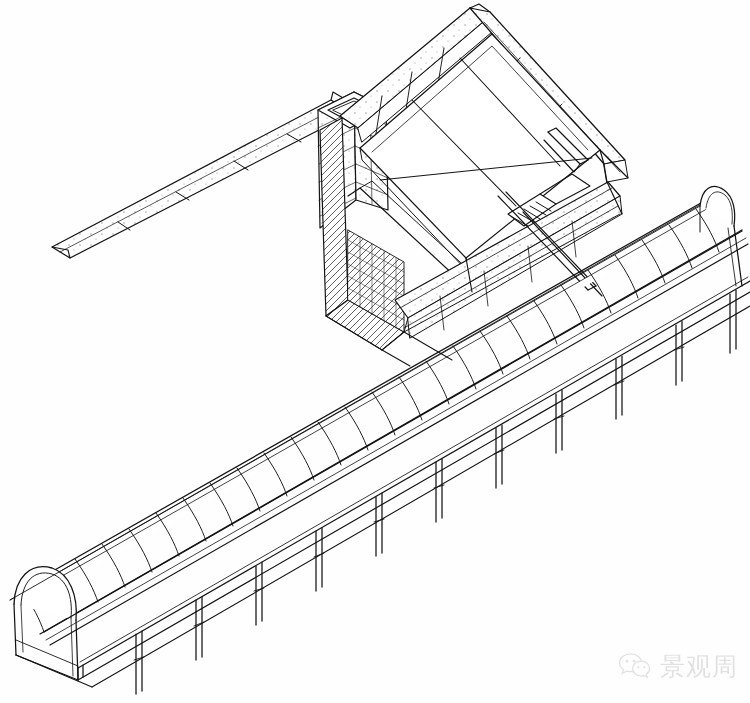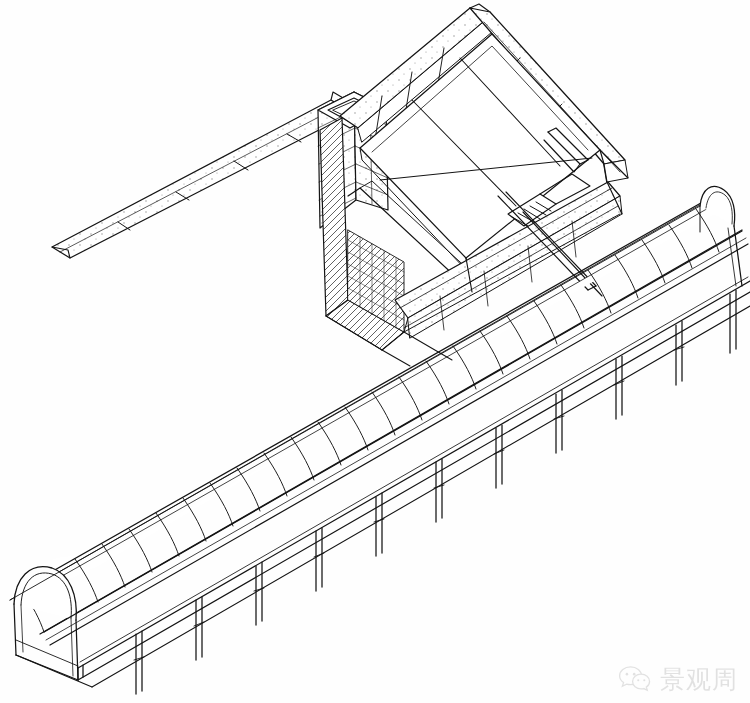--- a/index.html
+++ b/index.html
@@ -22,21 +22,21 @@
     position: absolute;
     left: 0;
     top: 0;
     width: 750px;
     height: 703px;
     display: block;
   }
   .watermark {
     position: absolute;
     right: 12px;
-    bottom: 9px;
+    bottom: 22px;
     display: flex;
     align-items: center;
     gap: 8px;
     opacity: 0.13;
     pointer-events: none;
     user-select: none;
   }
   .watermark-text {
     font-family: "DejaVu Sans", sans-serif;
     font-size: 25px;

